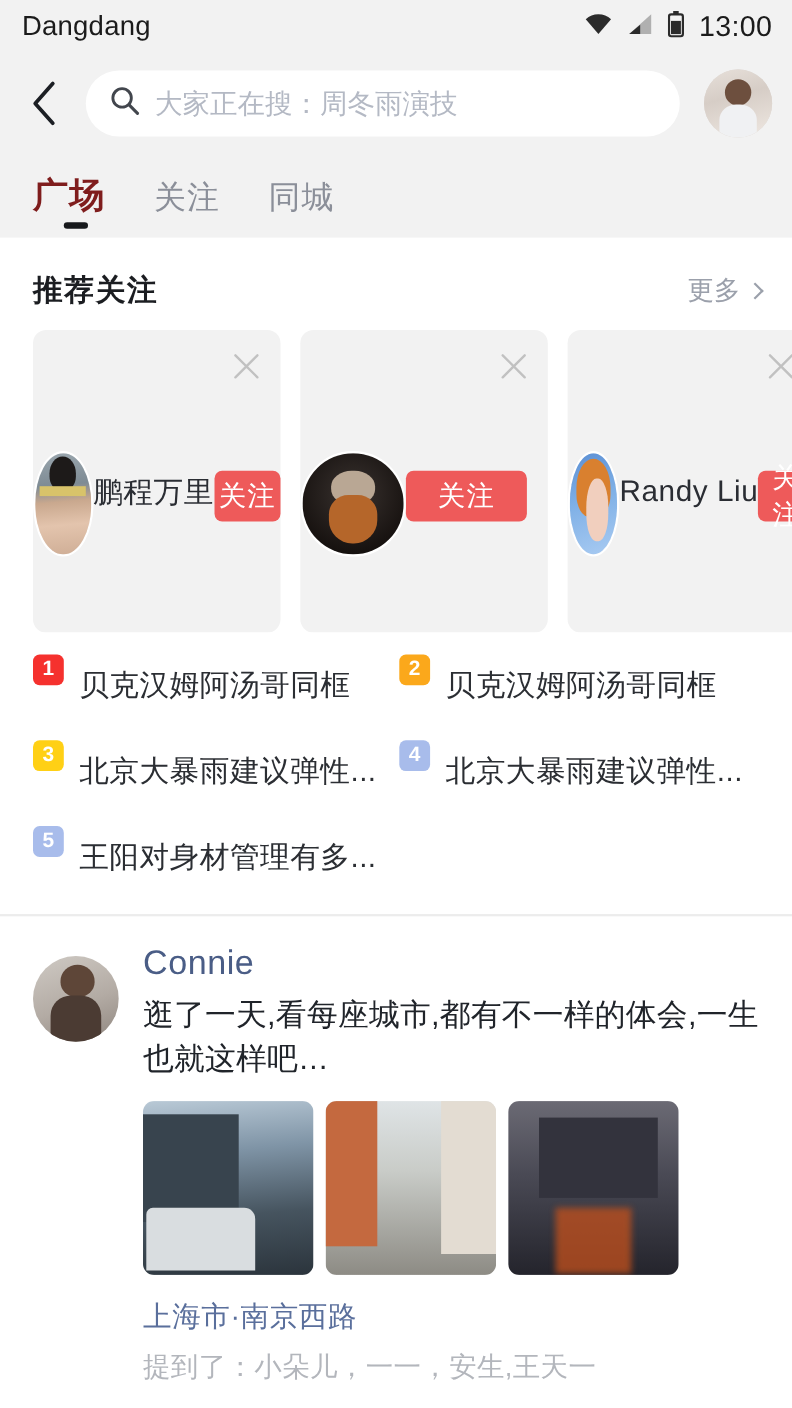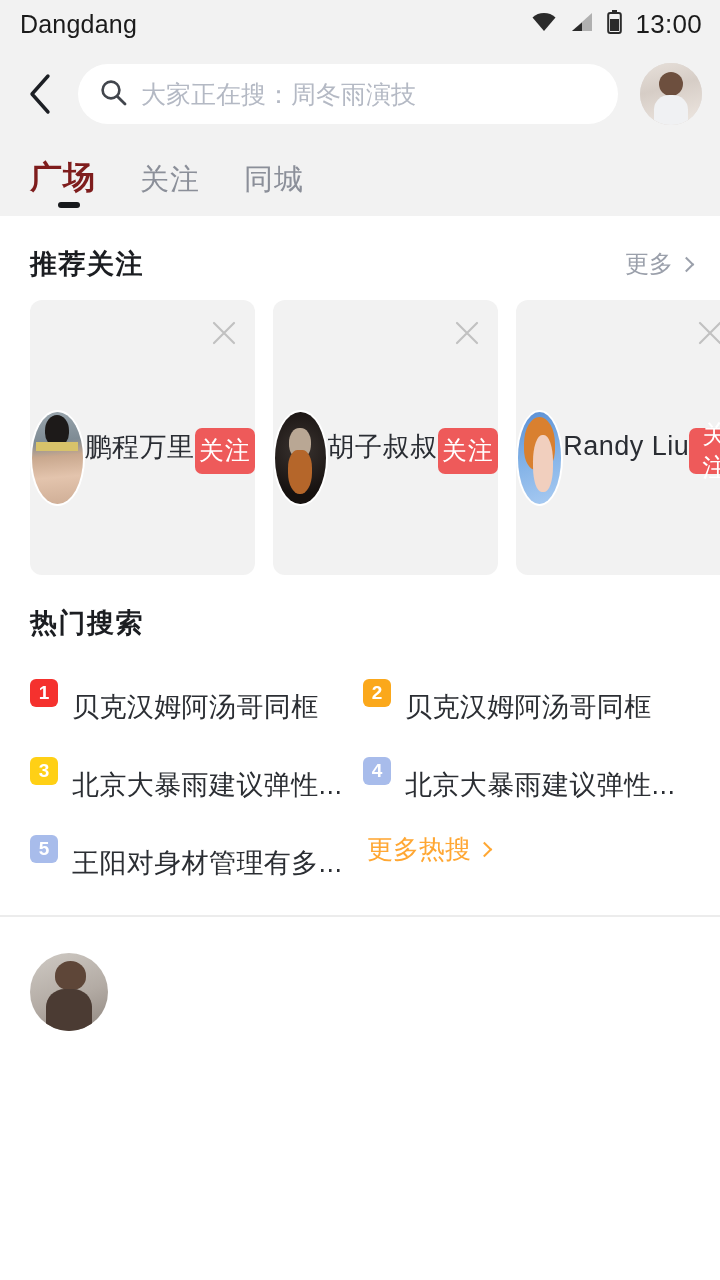--- a/index.html
+++ b/index.html
@@ -433,44 +433,40 @@
 
     <div class="user-card">
       <span class="card-close">
         <svg width="26" height="26" viewBox="0 0 26 26">
             <path d="M3 3 L23 23 M23 3 L3 23" stroke="#9a9a9a" stroke-width="2.2" stroke-linecap="round"></path>
           </svg>
       </span>
       <div class="card-avatar">
           <div class="av-img av2"></div>
         </div>
-      <div class="card-name">胡子叔叔</div>
       <button class="follow-btn">关注</button>
     </div>
 
     <div class="user-card">
       <span class="card-close">
         <svg width="26" height="26" viewBox="0 0 26 26">
             <path d="M3 3 L23 23 M23 3 L3 23" stroke="#9a9a9a" stroke-width="2.2" stroke-linecap="round"></path>
           </svg>
       </span>
       <div class="card-avatar">
           <div class="av-img av3"></div>
         </div>
       <div class="card-name">Randy Liu</div>
       <button class="follow-btn">关注</button>
     </div>
 
   </div>
 </div>
 
 <div class="section">
-  <div class="section-head">
-    <span class="section-title">热门搜索</span>
-  </div>
 
   <div class="hot-grid">
     <div class="hot-item">
       <span class="rank" style="background: rgb(245, 49, 46);">1</span>
       <span class="hot-text">贝克汉姆阿汤哥同框</span>
     </div>
     <div class="hot-item">
       <span class="rank" style="background: rgb(251, 168, 27);">2</span>
       <span class="hot-text">贝克汉姆阿汤哥同框</span>
     </div>
@@ -479,26 +475,41 @@
       <span class="hot-text">北京大暴雨建议弹性...</span>
     </div>
     <div class="hot-item">
       <span class="rank" style="background: rgb(168, 188, 235);">4</span>
       <span class="hot-text">北京大暴雨建议弹性...</span>
     </div>
     <div class="hot-item">
       <span class="rank" style="background: rgb(168, 188, 235);">5</span>
       <span class="hot-text">王阳对身材管理有多...</span>
     </div>
-    <div class="hot-more">
-      <span>更多热搜</span>
-      <i class="chev"></i>
-    </div>
   </div>
 
   <div class="divider"></div>
 </div>
 
 <div class="post">
   <div class="post-avatar">
     <div class="av-img av-connie"></div>
   </div>
+  <div class="post-body">
+    <div class="post-user">Connie</div>
+    <div class="post-text">逛了一天,看每座城市,都有不一样的体会,一生也就这样吧…</div>
+
+    <div class="post-images">
+      <div class="post-img">
+          <div class="av-img pi1"></div>
+        </div>
+      <div class="post-img">
+          <div class="av-img pi2"></div>
+        </div>
+      <div class="post-img">
+          <div class="av-img pi3"></div>
+        </div>
+    </div>
+
+    <div class="post-loc">上海市·南京西路</div>
+    <div class="post-mentions">提到了：小朵儿，一一，安生,王天一</div>
+  </div>
 </div>
 
 </body></html>

